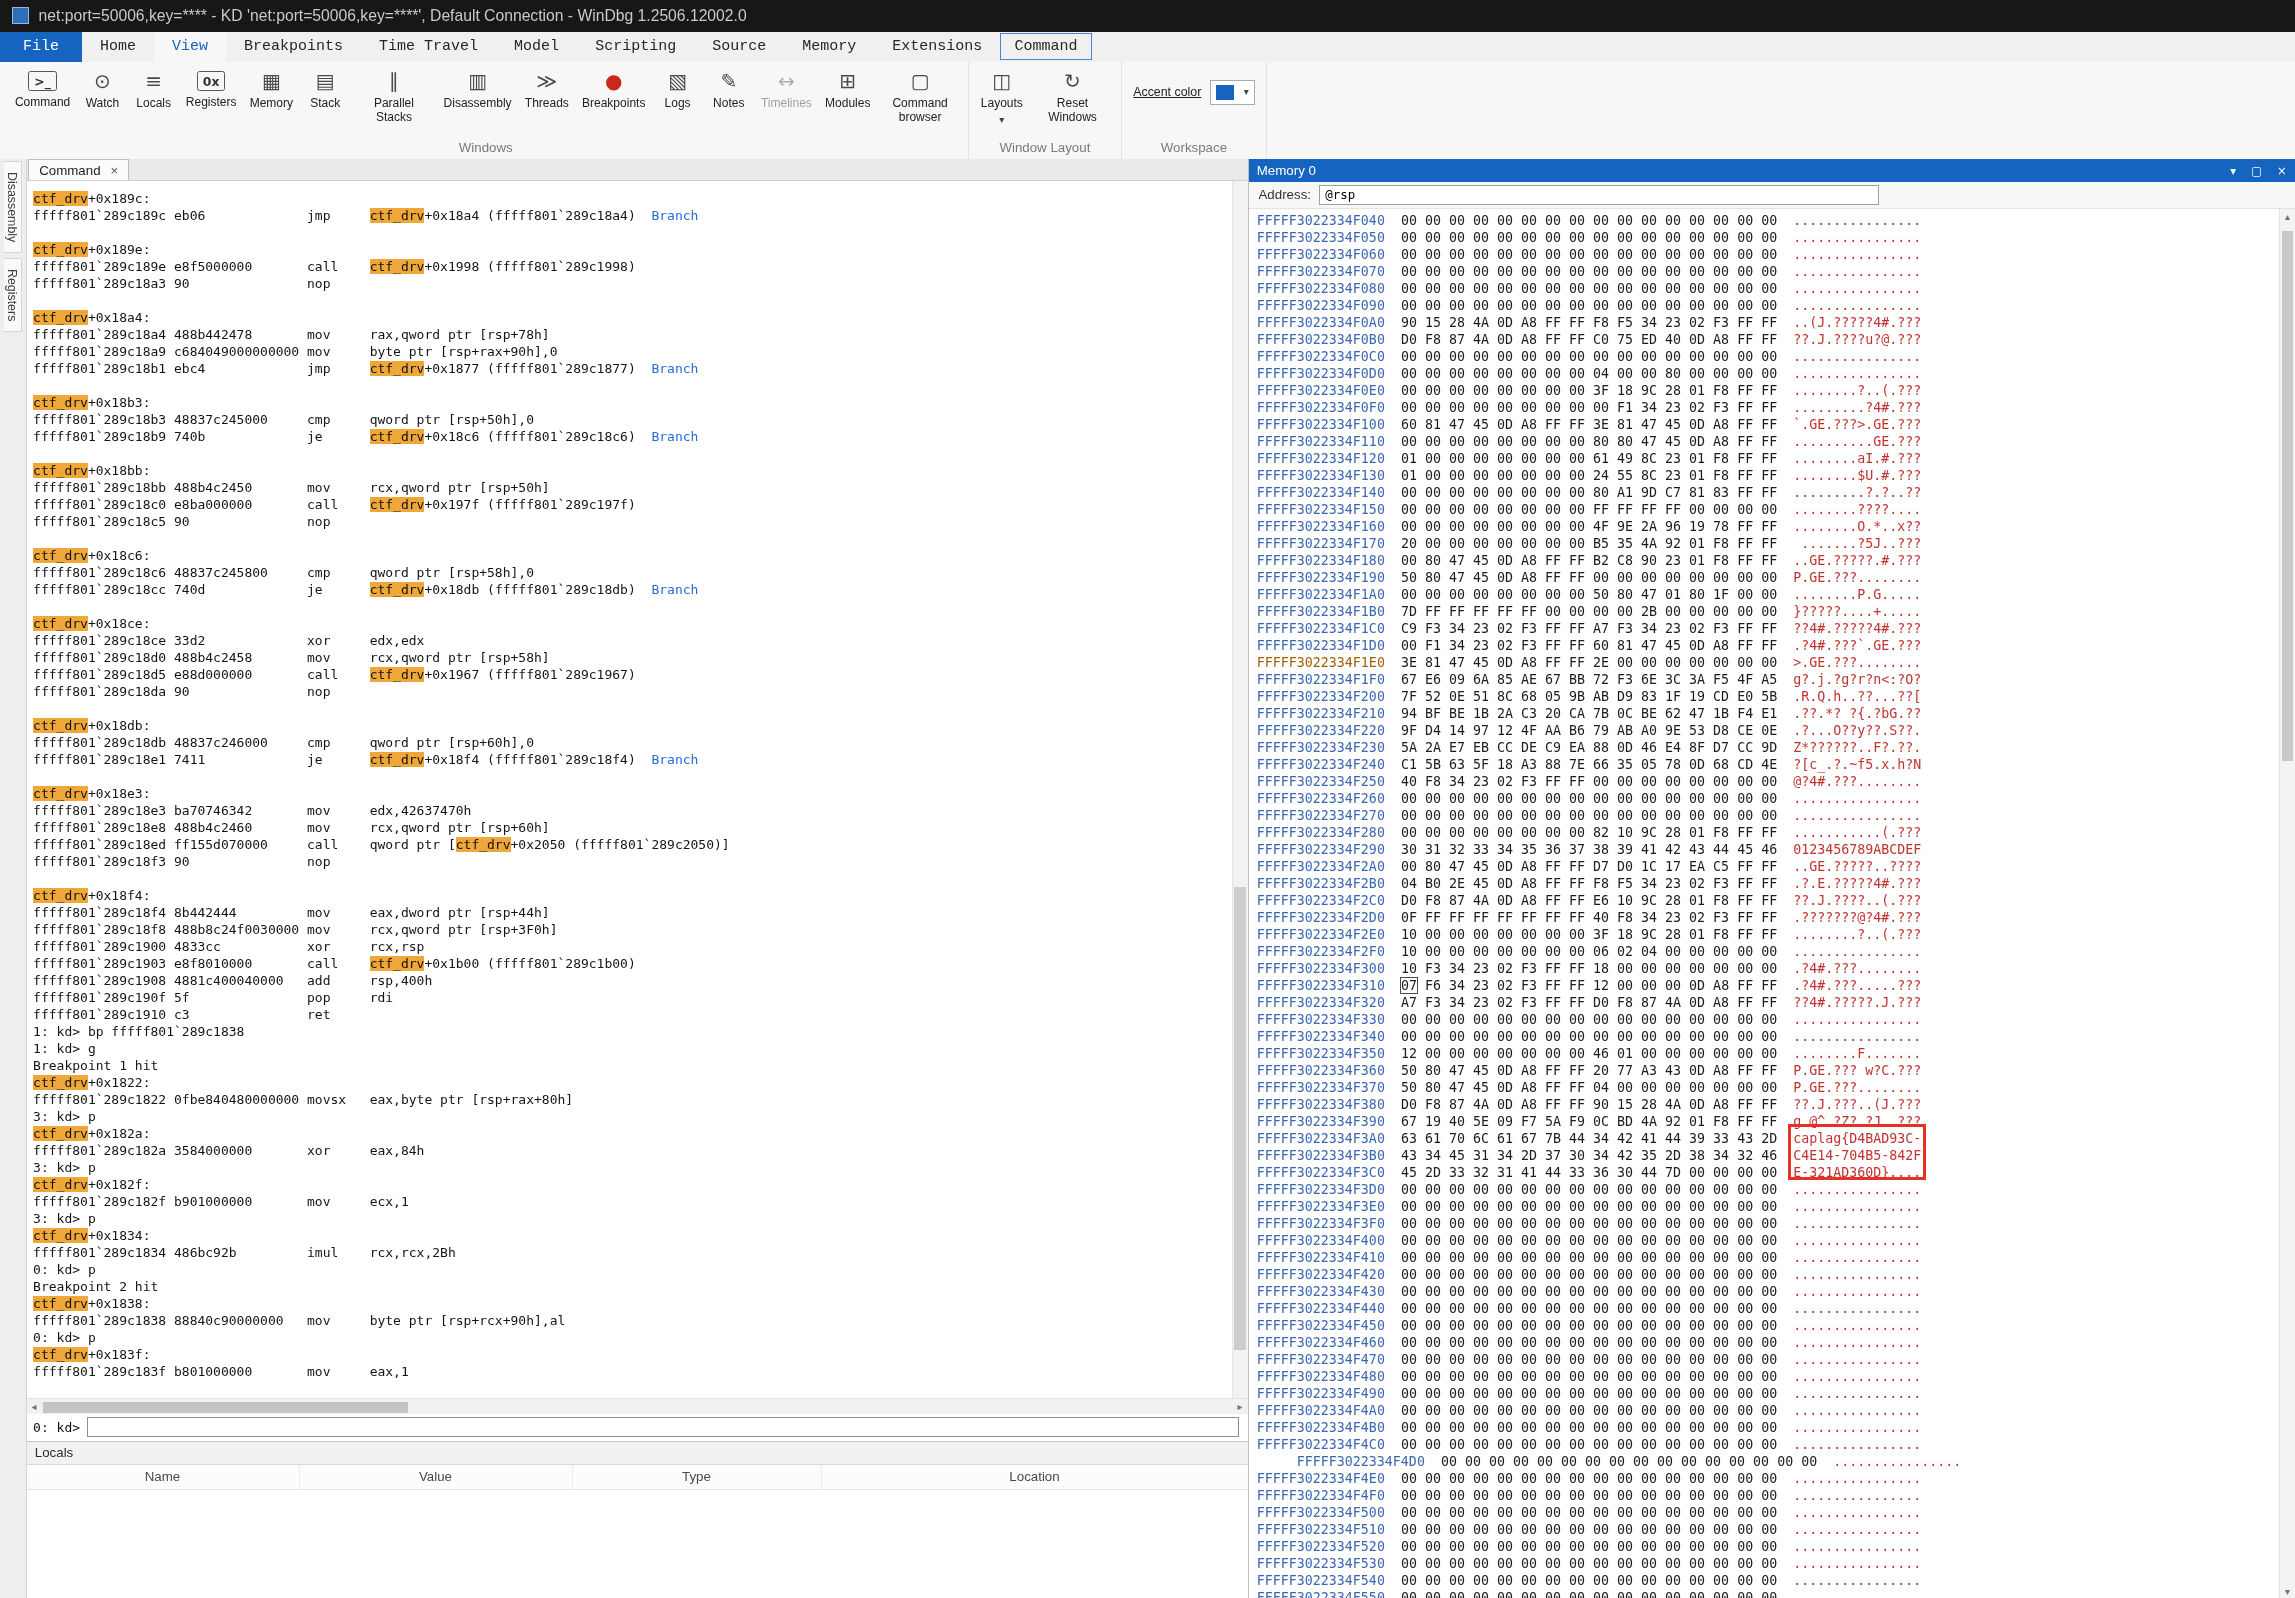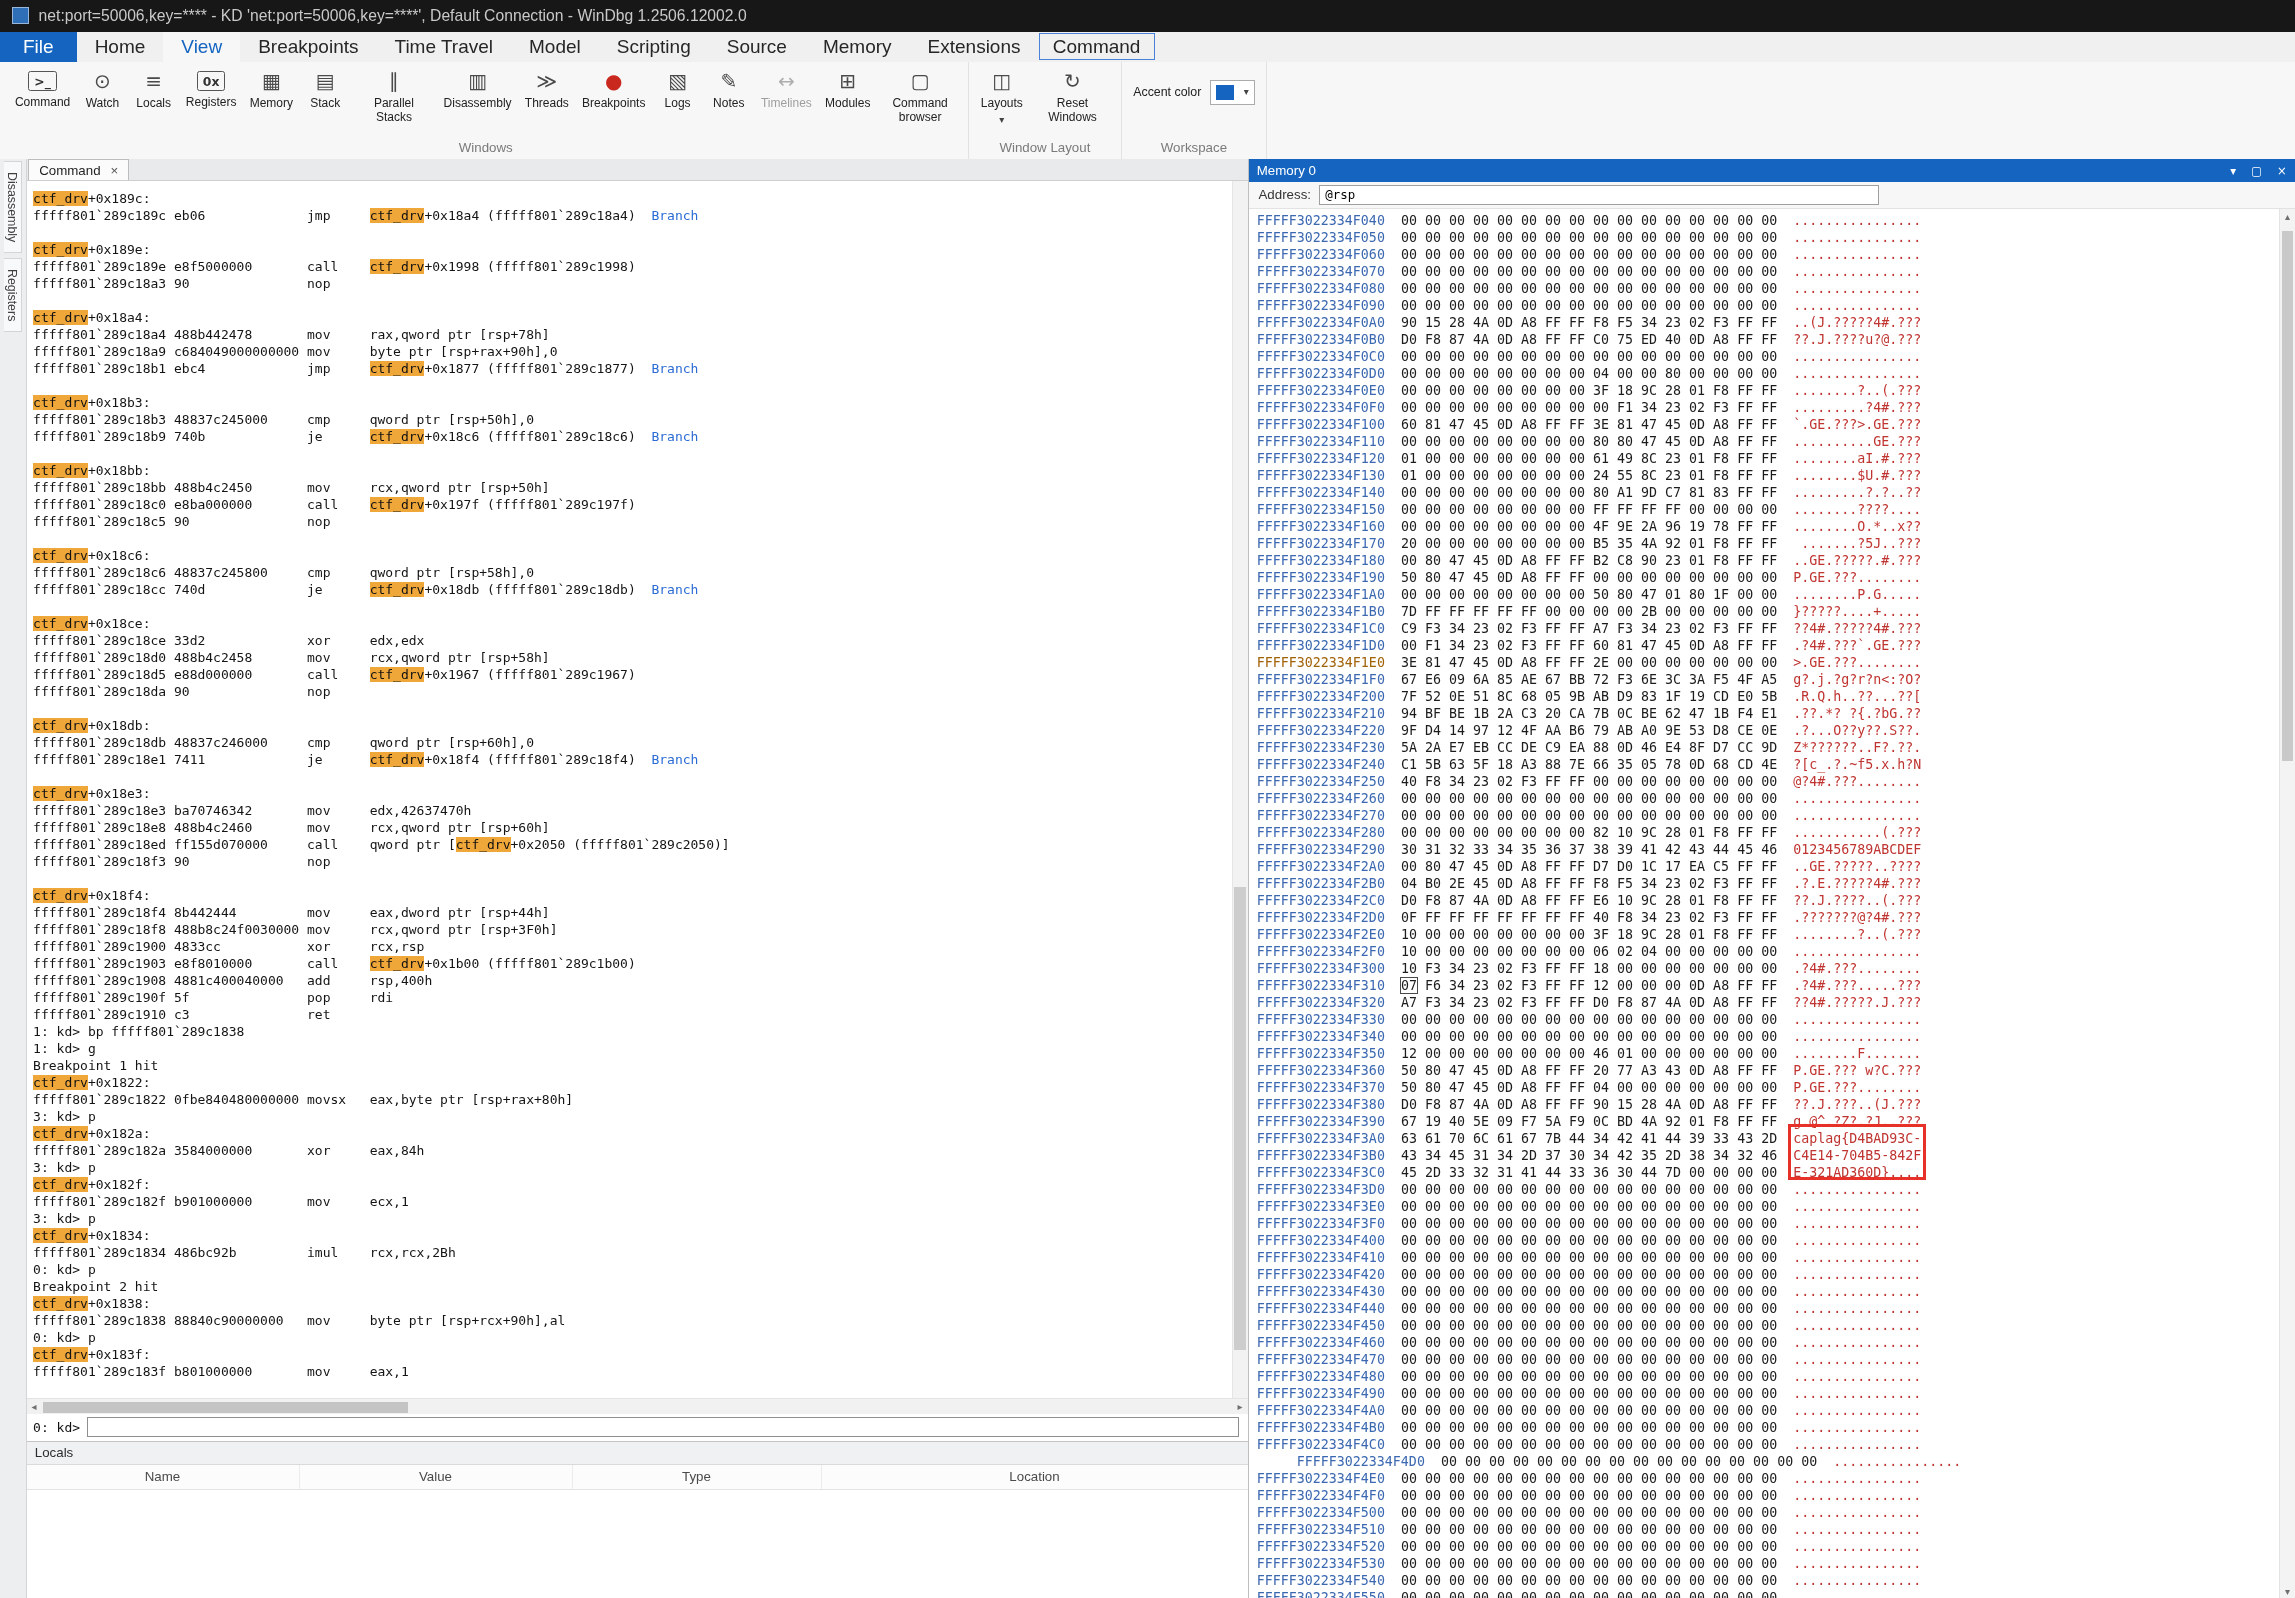--- a/index.html
+++ b/index.html
@@ -6,41 +6,41 @@
   #app{position:relative;width:2295px;height:1599px;overflow:hidden;background:#f3f3f3;
        font-family:"Liberation Sans",sans-serif;}
 
   
   .titlebar{height:31.5px;background:#171717;color:#c9c9c9;display:flex;align-items:center;
             gap:10px;padding:0 11.6px;font-size:15.7px;box-sizing:border-box;}
   .appicon{width:15px;height:15px;background:#2f6fb8;border:1.7px solid #9ab6d8;flex:0 0 auto;}
 
   
   .ribbontabs{height:30px;background:#f0f0f0;display:flex;align-items:stretch;}
-  .rtab{padding:0 18px;display:flex;align-items:center;font-size:19px;color:#262626;cursor:default;}
+  .rtab{padding:0 18px;display:flex;align-items:center;font-size:15px;color:#262626;cursor:default;font-family:Liberation Mono, monospace;}
   .rtab.file{background:#1565c0;color:#fff;padding:0 23px;}
   .rtab.active{background:#f7f7f7;color:#1565c0;}
   .rtab.boxed{border:1.7px solid #4a82d8;margin:1.7px 0;padding:0 13.3px;}
 
   
   .ribbon{height:98px;background:#f7f7f7;border-bottom:0.8px solid #d8d8d8;display:flex;
           padding-left:3.3px;box-sizing:border-box;}
   .rgroup{display:flex;flex-direction:column;border-right:0.8px solid #e2e2e2;padding:0 5px;}
   .rgitems{height:76px;display:flex;align-items:flex-start;padding-top:5px;box-sizing:border-box;}
   .rglabel{height:20px;display:flex;align-items:center;justify-content:center;color:#7a7a7a;font-size:13.3px;}
   .ritem{display:flex;flex-direction:column;align-items:center;gap:4.1px;padding:1.7px 6.6px;min-width:38px;}
   .ritem.disabled{opacity:.42;}
   .rlabel{font-size:12px;color:#222;text-align:center;line-height:1.12;max-width:73px;}
   .ricon{height:25px;min-width:25px;display:flex;align-items:center;justify-content:center;
          font-size:20px;color:#4a4a4a;font-family:"DejaVu Sans",sans-serif;}
   .ricon.box{border:1.7px solid #555;border-radius:2.5px;font-size:12.4px;font-weight:bold;height:18px;
              min-width:21.5px;padding:0 2.5px;margin-top:3.3px;color:#333;}
   .caret{font-size:10px;color:#444;line-height:1;}
   .accentwrap{display:flex;align-items:center;gap:8.3px;padding:13.3px 6.6px 0 6.6px;}
-  .accentlabel{font-size:12.4px;color:#222;}
+  .accentlabel{font-size:12.4px;color:#222;text-decoration:underline;}
   .accentdd{width:45px;height:25px;background:#fff;border:0.8px solid #ababab;display:flex;
             align-items:center;justify-content:space-between;padding:0 5px;box-sizing:border-box;}
   .swatch{width:18px;height:15px;display:inline-block;}
 
   
   .dock{position:absolute;top:159px;left:0;right:0;bottom:0;display:flex;background:#e8e8e8;}
   .sidestrip{width:26.5px;background:#eceef0;border-right:0.8px solid #d5d5d5;display:flex;
              flex-direction:column;align-items:center;gap:5px;padding-top:1.7px;box-sizing:border-box;}
   .vtab{writing-mode:vertical-rl;font-size:12.4px;color:#3f3f3f;background:#f8f9fa;
         border:0.8px solid #d5d5d5;border-left:0;padding:10px 1.7px;}

